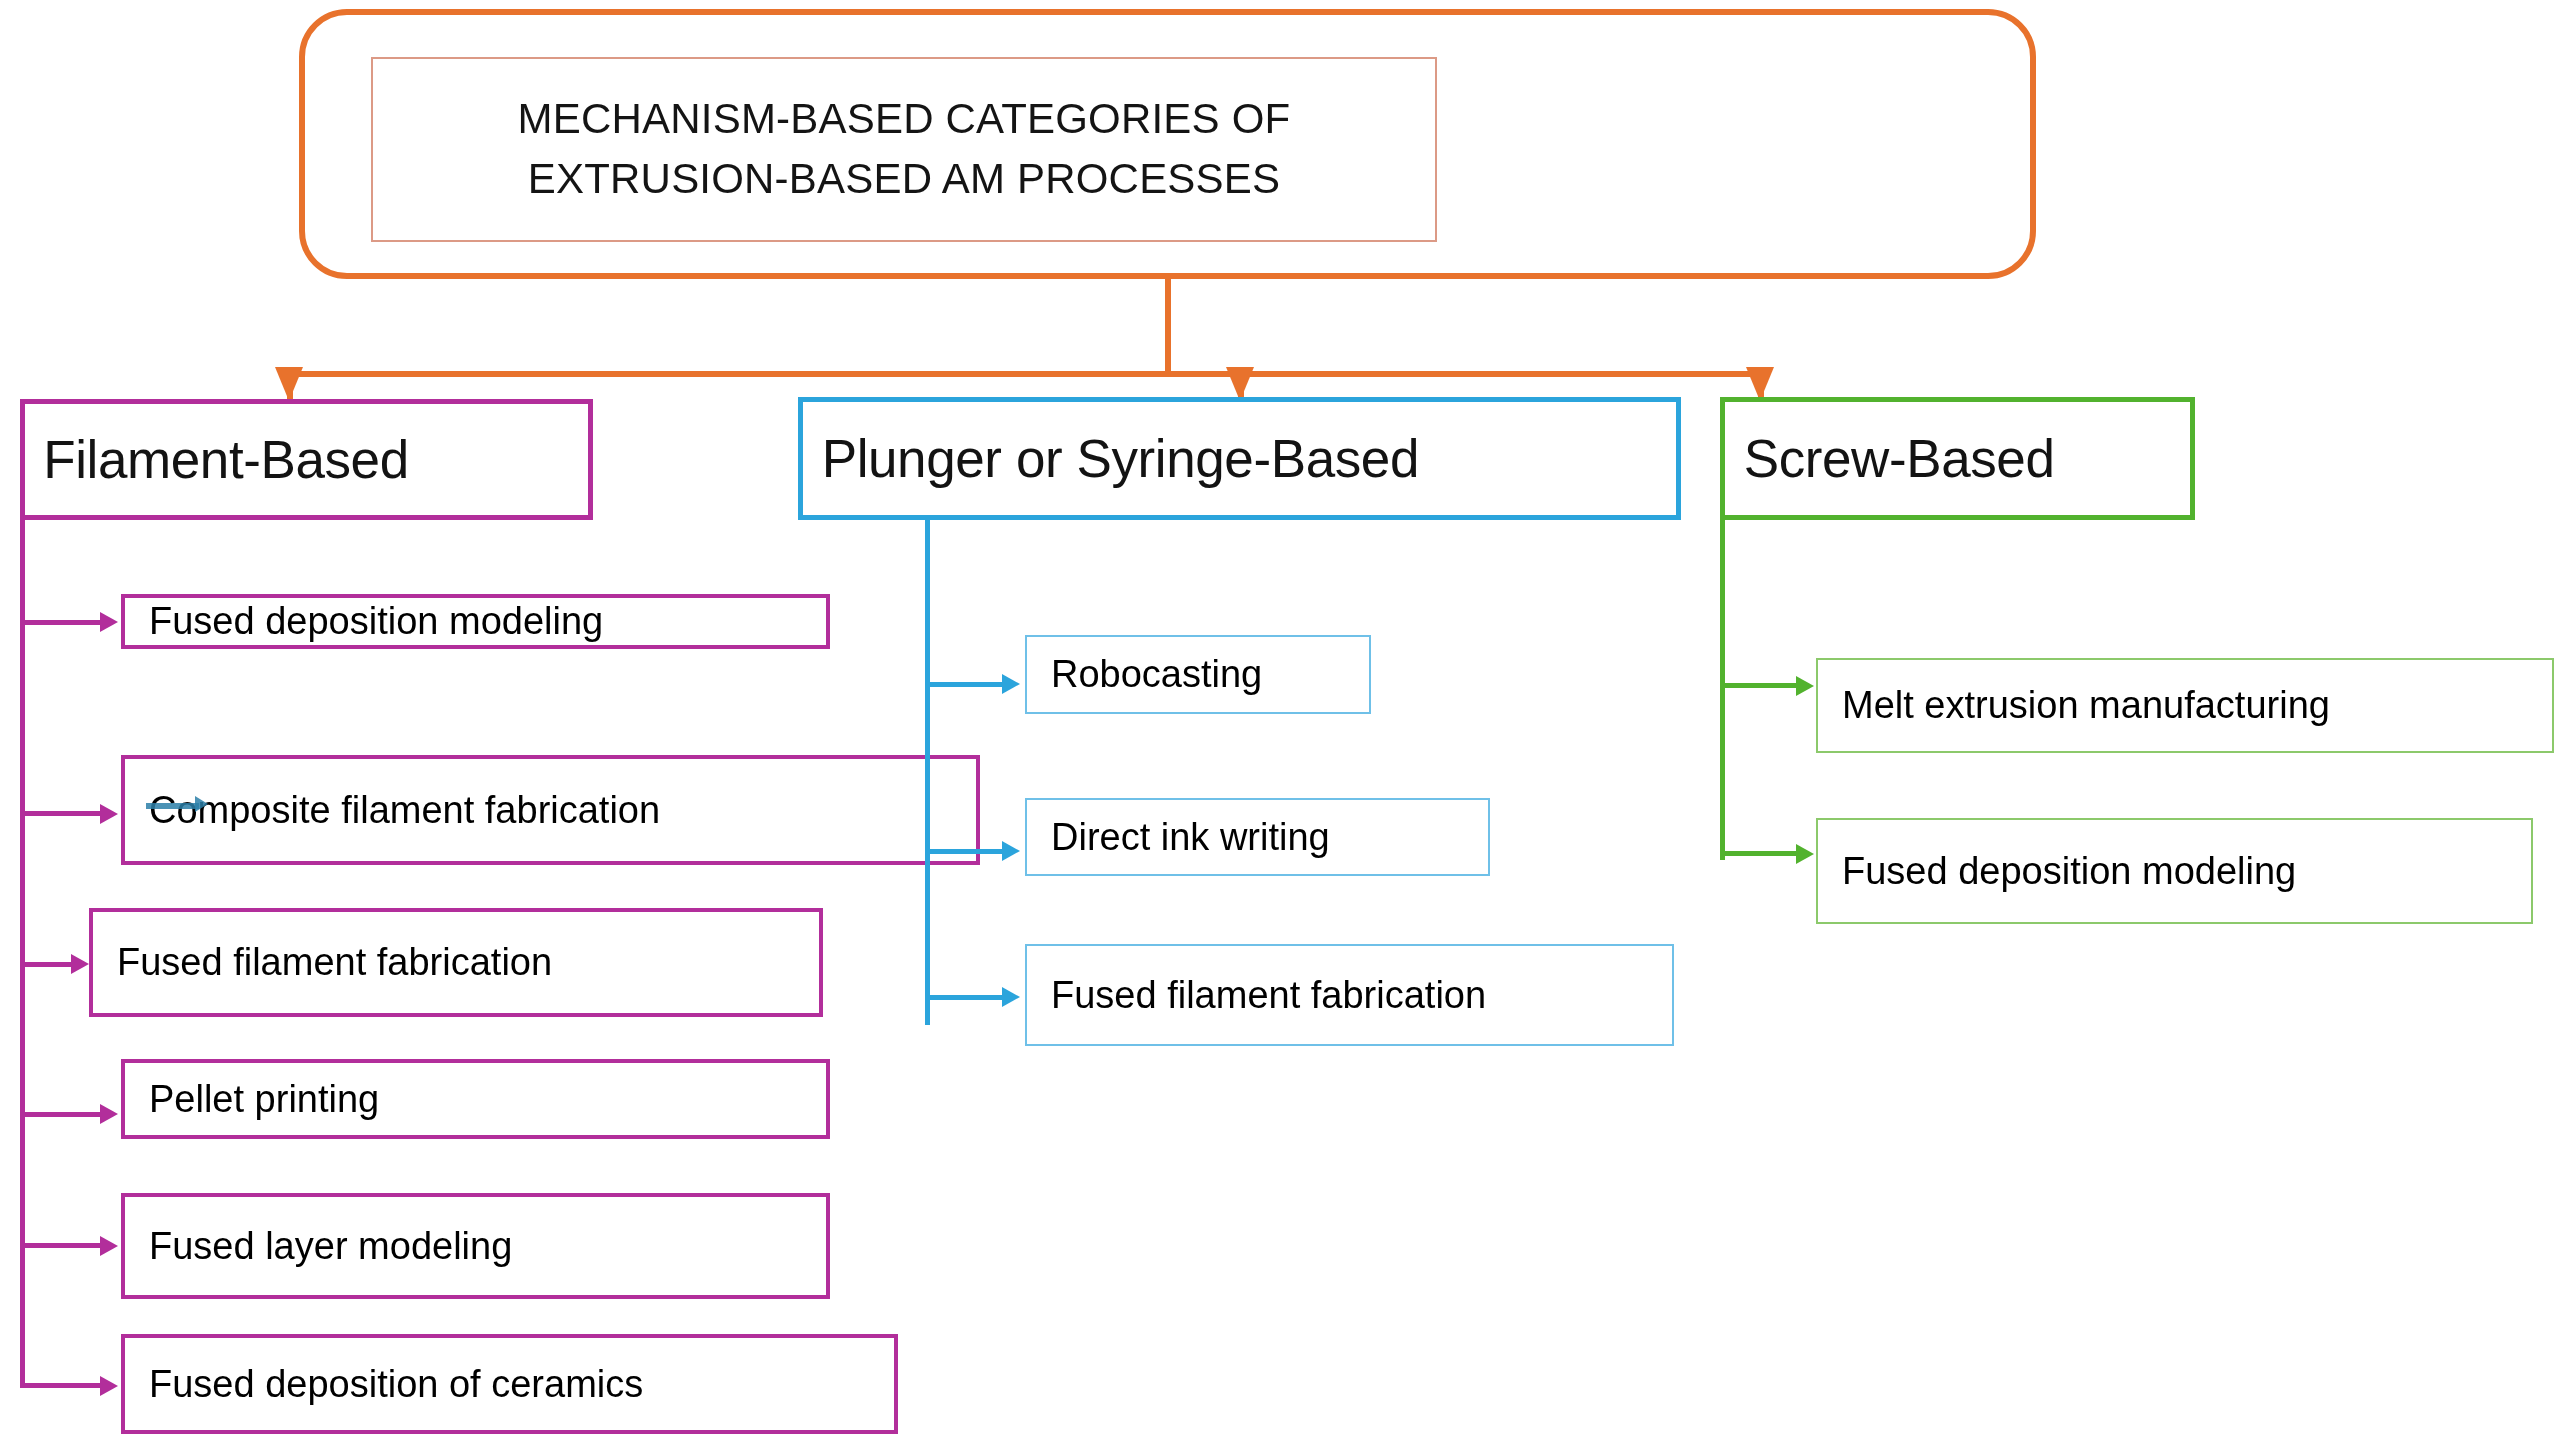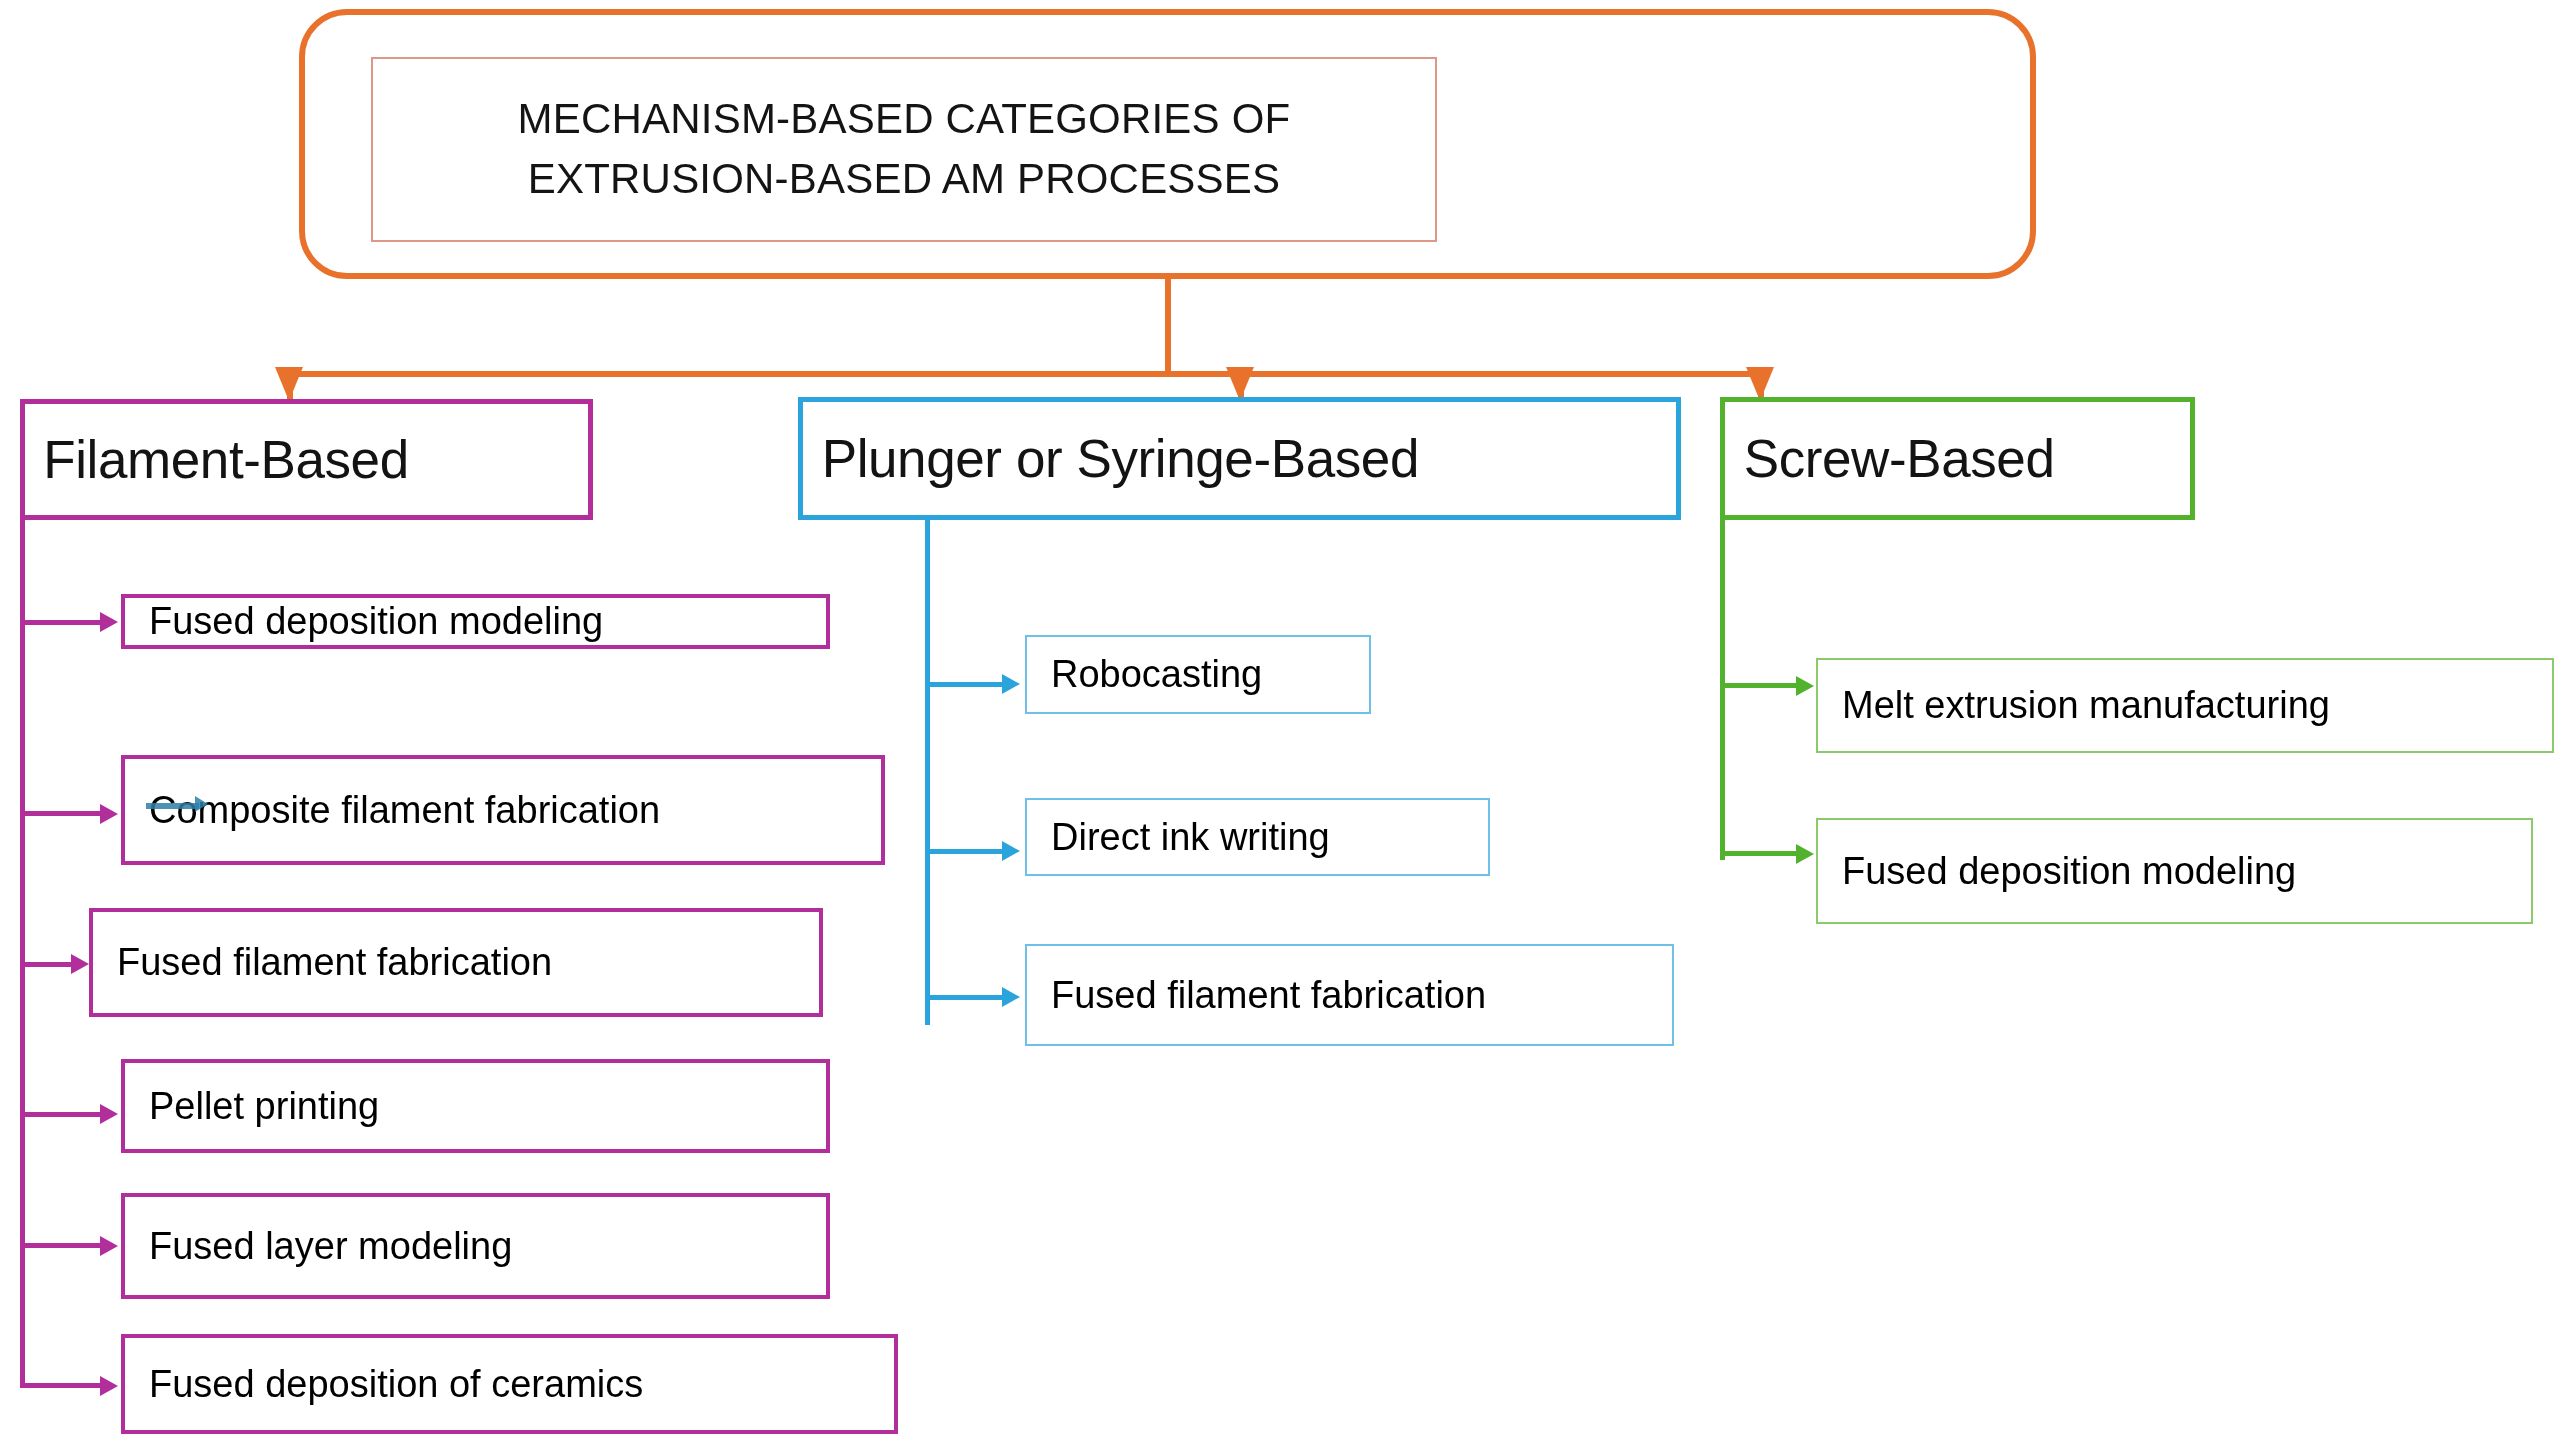--- a/index.html
+++ b/index.html
@@ -179,27 +179,27 @@
 
   <div class="abs hline magenta-h" style="left:19.5px; top:1243px; width:85px;"></div>
   <div class="abs arrow-right magenta" style="left:100px; top:1236px;"></div>
 
   <div class="abs hline magenta-h" style="left:19.5px; top:1383px; width:85px;"></div>
   <div class="abs arrow-right magenta" style="left:100px; top:1376px;"></div>
 
   <div class="abs leaf magenta" style="left:121px; top:594px; width:709px; height:55px;">
     <span class="leaf-label">Fused deposition modeling</span>
   </div>
-  <div class="abs leaf magenta" style="left:121px; top:755px; width:764px; height:110px;">
+  <div class="abs leaf magenta" style="left:121px; top:755px; width:859px; height:110px;">
     <span class="leaf-label">Composite filament fabrication</span>
   </div>
   <div class="abs leaf magenta" style="left:89px; top:908px; width:734px; height:109px;">
     <span class="leaf-label">Fused filament fabrication</span>
   </div>
-  <div class="abs leaf magenta" style="left:121px; top:1059px; width:709px; height:94px;">
+  <div class="abs leaf magenta" style="left:121px; top:1059px; width:709px; height:80px;">
     <span class="leaf-label">Pellet printing</span>
   </div>
   <div class="abs leaf magenta" style="left:121px; top:1193px; width:709px; height:106px;">
     <span class="leaf-label">Fused layer modeling</span>
   </div>
   <div class="abs leaf magenta" style="left:121px; top:1334px; width:777px; height:100px;">
     <span class="leaf-label">Fused deposition of ceramics</span>
   </div>
 
   <div class="abs" id="artifact-arrow"></div>

